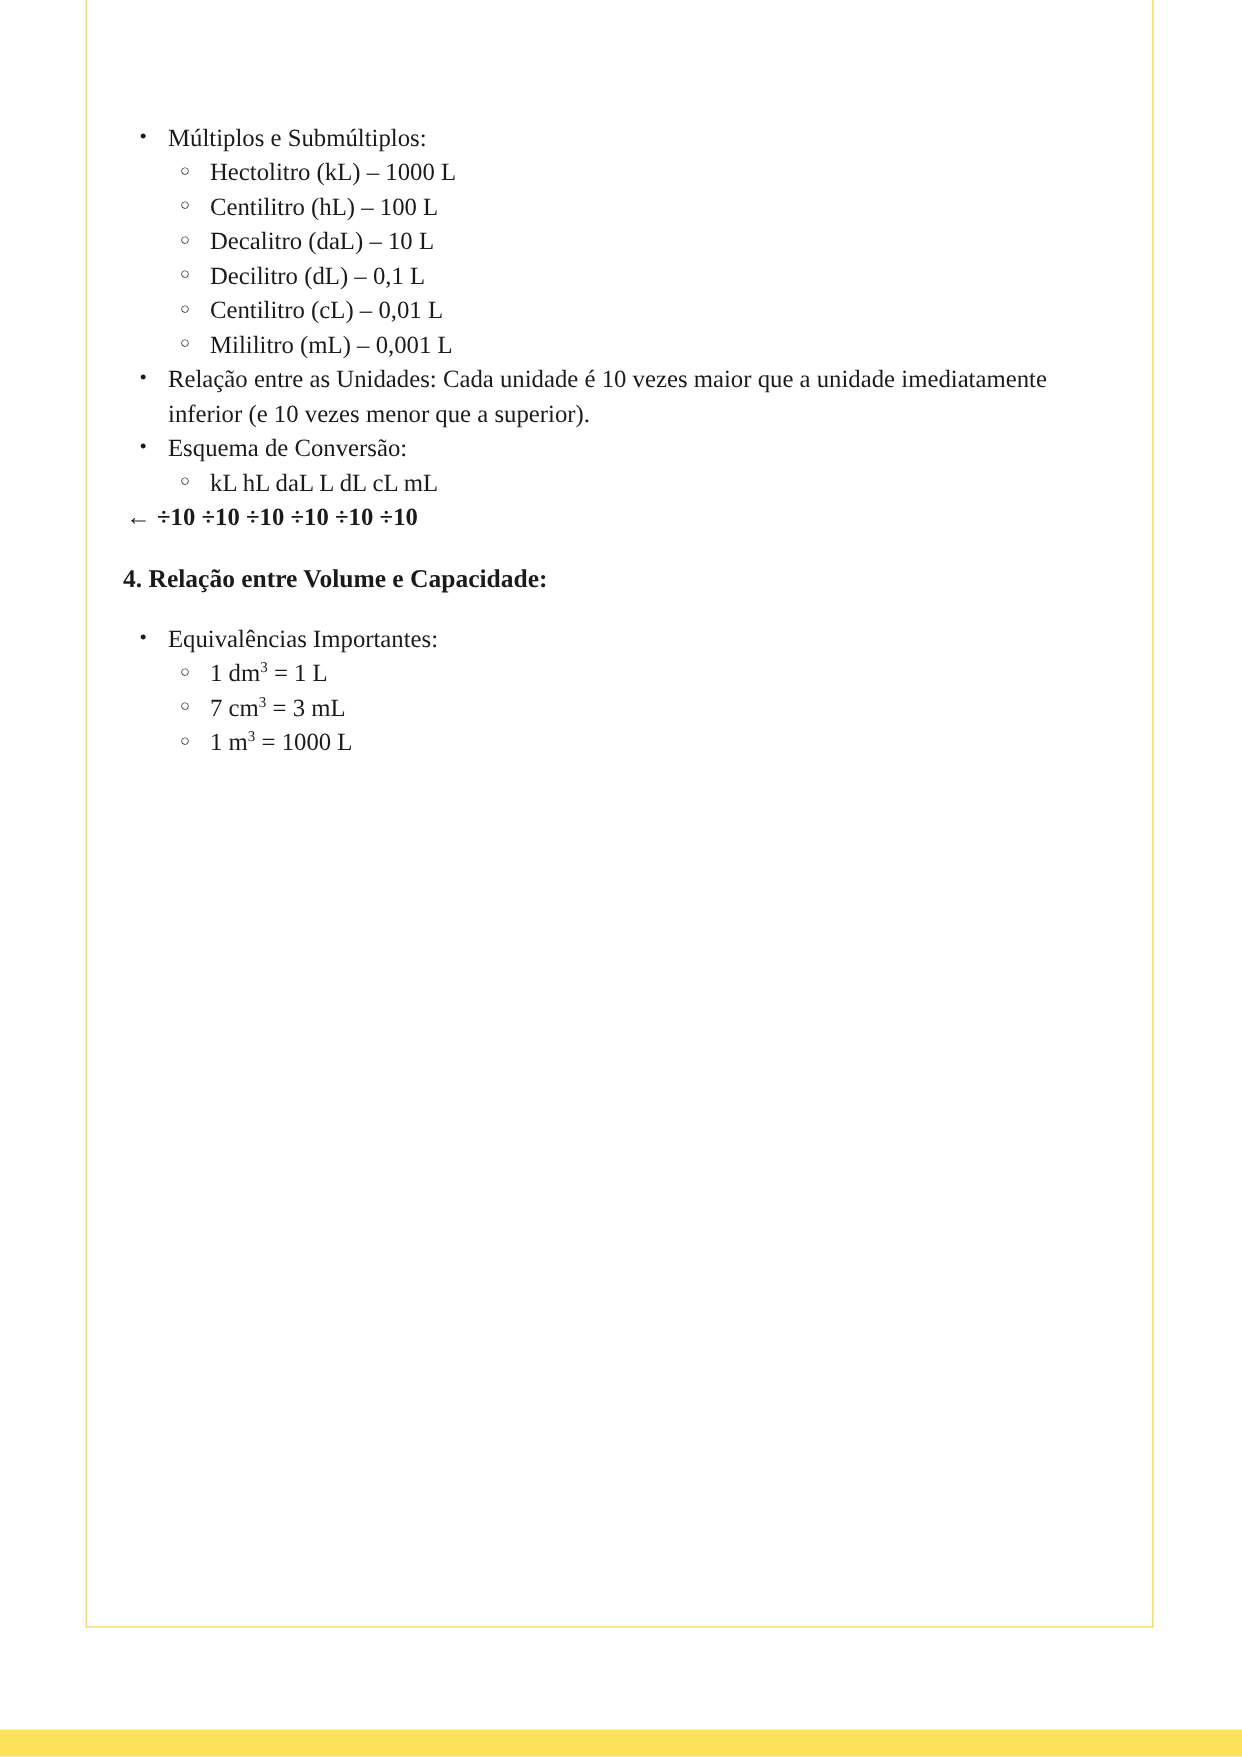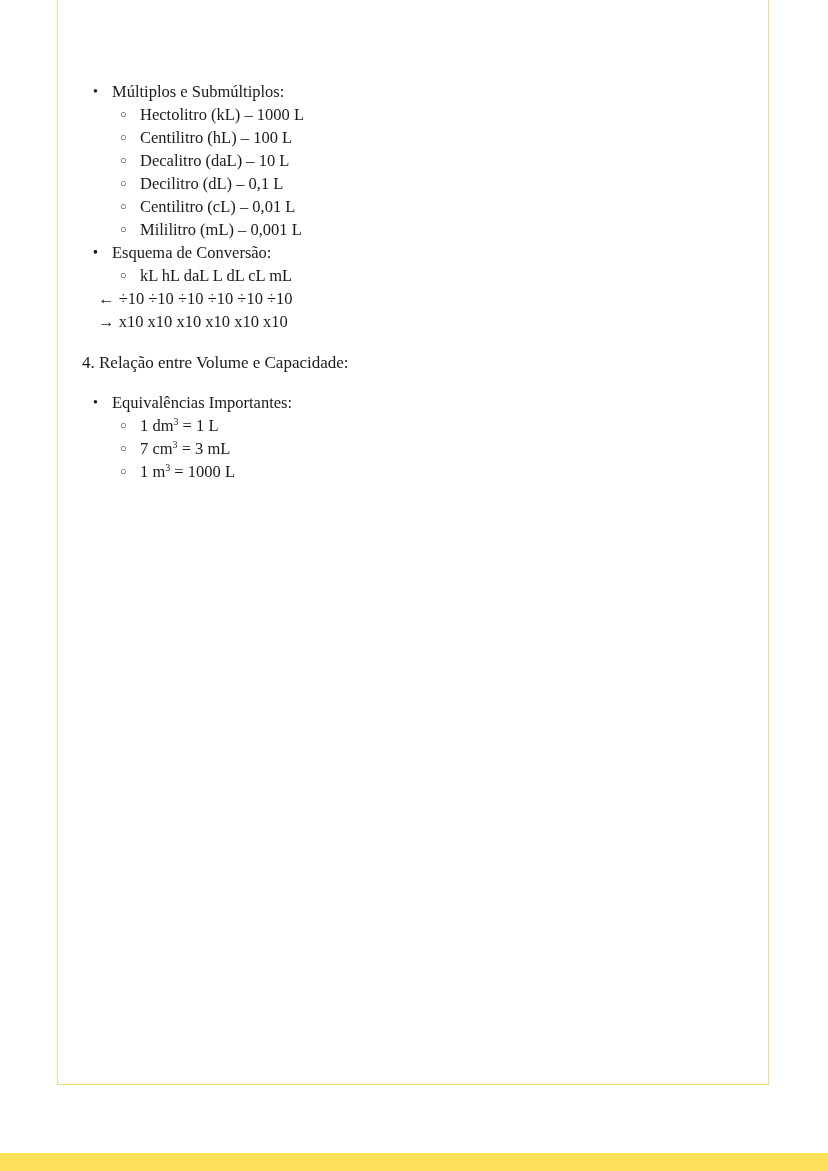--- a/index.html
+++ b/index.html
@@ -49,25 +49,26 @@
       padding-left: 28px;
     }
     .l2 > li > .bullet {
       position: absolute;
       left: 8px;
       top: 0;
       font-size: 11px;
     }
     .arrow-line {
       padding-left: 0;
-      margin-left: 16px;
+      margin-left: 2px;
+      font-weight: bold;
     }
     h2.section-heading {
       font-size: 17px;
-      font-weight: normal;
+      font-weight: bold;
       margin: 18px 0 17px 0;
       line-height: 23px;
     }
     sup { font-size: 10px; line-height: 0; vertical-align: 6px; }
     .bottom-bar {
       position: absolute;
       left: 0;
       top: 1153px;
       width: 828px;
       height: 18px;
@@ -89,31 +90,31 @@
         <li><span class="bullet">○</span><span>Hectolitro (kL) – 1000 L</span></li>
         <li><span class="bullet">○</span><span>Centilitro (hL) – 100 L</span></li>
         <li><span class="bullet">○</span><span>Decalitro (daL) – 10 L</span></li>
         <li><span class="bullet">○</span><span>Decilitro (dL) – 0,1 L</span></li>
         <li><span class="bullet">○</span><span>Centilitro (cL) – 0,01 L</span></li>
         <li><span class="bullet">○</span><span>Mililitro (mL) – 0,001 L</span></li>
       </ul>
     </li>
     <li>
       <span class="bullet">•</span>
+      <span>Relação entre as Unidades: Cada unidade é 10 vezes maior que a unidade imediatamente inferior (e 10 vezes menor que a superior).</span>
     </li>
     <li>
       <span class="bullet">•</span>
       <span>Esquema de Conversão:</span>
       <ul class="l2">
         <li><span class="bullet">○</span><span>kL hL daL L dL cL mL</span></li>
       </ul>
     </li>
   </ul>
   <div class="arrow-line">← ÷10 ÷10 ÷10 ÷10 ÷10 ÷10</div>
-  <div class="arrow-line">→ x10 x10 x10 x10 x10 x10</div>
 
   <h2 class="section-heading">4. Relação entre Volume e Capacidade:</h2>
 
   <ul class="l1">
     <li>
       <span class="bullet">•</span>
       <span>Equivalências Importantes:</span>
       <ul class="l2">
         <li><span class="bullet">○</span><span>1 dm</span><sup>3</sup><span> = 1 L</span></li>
         <li><span class="bullet">○</span><span>7 cm</span><sup>3</sup><span> = 3 mL</span></li>

